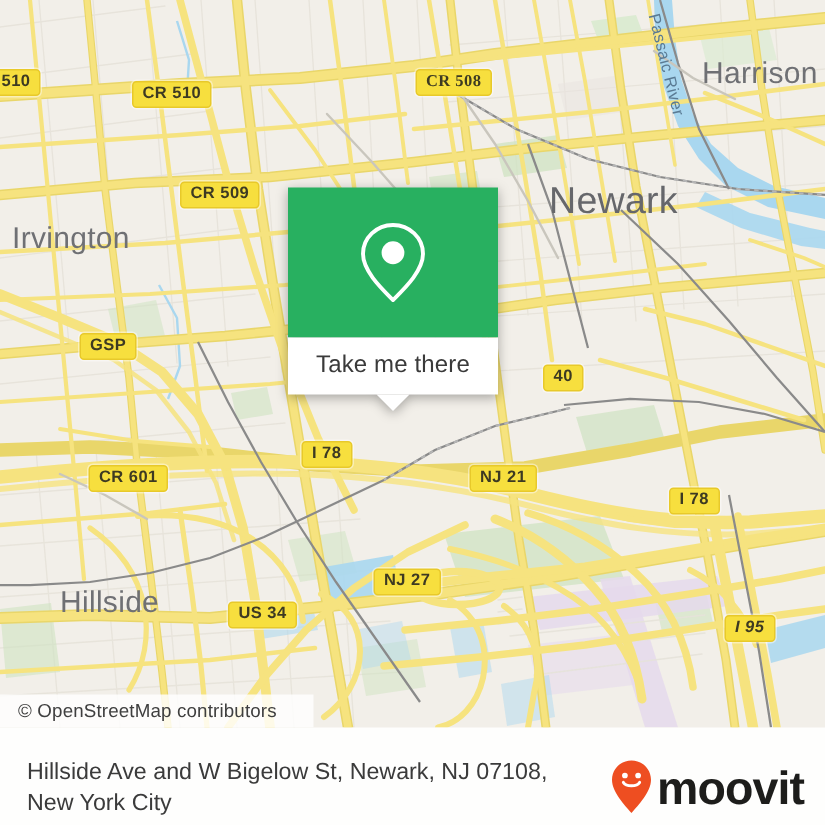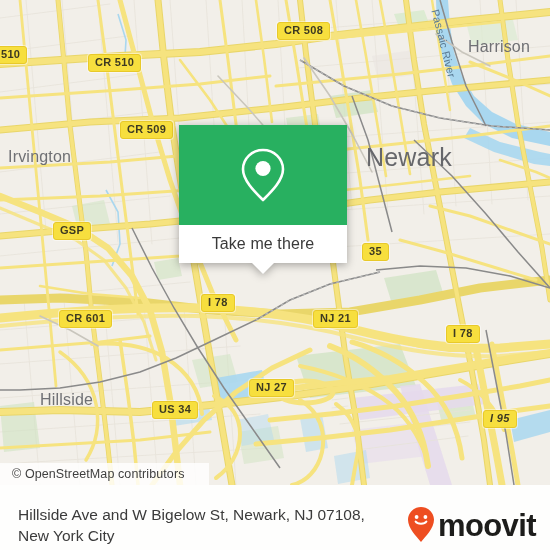--- a/index.html
+++ b/index.html
@@ -17,22 +17,22 @@
 
   
   .place-label{
     position:absolute;
     color:#77787c;
     font-weight:400;
     white-space:nowrap;
     letter-spacing:.2px;
     pointer-events:none;
   }
-  .place-city{font-size:16px;color:#6f7074;}
-  .place-big{font-size:25px;color:#66676b;margin-top:23px;}
+  .place-city{font-size:20px;color:#6f7074;}
+  .place-big{font-size:25px;color:#66676b;}
   .place-water{
     font-size:11px;color:#5a7a93;font-style:normal;
     transform-origin:left top;
   }
 
   
   .shield{
     position:absolute;
     background:#f7df3e;
     border:1.6px solid #e8c92a;
@@ -43,22 +43,22 @@
     letter-spacing:.3px;
     padding:1px 6px 2px 6px;
     line-height:13px;
     white-space:nowrap;
     box-shadow:0 0 0 1px rgba(255,255,255,.45);
   }
 
   
   #callout{
     position:absolute;
-    left:179px;top:125px;
-    width:168px;
+    left:192px;top:125px;
+    width:140px;
     filter:drop-shadow(0 2px 4px rgba(0,0,0,.32));
   }
   #callout-top{
     height:100px;
     background:#28b060;
     display:flex;align-items:center;justify-content:center;
   }
   #callout-bottom{
     height:38px;
     background:#ffffff;
@@ -305,25 +305,25 @@
     <div class="place-label place-big" style="left:366px;top:120px;">Newark</div>
 
     <div class="place-label place-city" style="left:468px;top:38px;">Harrison</div>
 
     <div class="place-label place-city" style="left:40px;top:391px;">Hillside</div>
 
     <div class="place-label place-water" style="left:441px;top:8px;transform:rotate(76deg);transform-origin:left top;">Passaic River</div>
 
     <div class="shield" style="left:-6px;top:46px;">510</div>
     <div class="shield" style="left:88px;top:54px;">CR 510</div>
-    <div class="shield" style="left:277px;top:22px;">CR 508</div>
+    <div class="shield" style="left:277px;top:46px;font-family:Liberation Serif, serif;">CR 508</div>
     <div class="shield" style="left:120px;top:121px;">CR 509</div>
     <div class="shield" style="left:53px;top:222px;">GSP</div>
     <div class="shield" style="left:201px;top:294px;">I 78</div>
-    <div class="shield" style="left:362px;top:243px;">35</div>
+    <div class="shield" style="left:362px;top:243px;">40</div>
     <div class="shield" style="left:313px;top:310px;">NJ 21</div>
     <div class="shield" style="left:446px;top:325px;">I 78</div>
     <div class="shield" style="left:59px;top:310px;">CR 601</div>
     <div class="shield" style="left:249px;top:379px;">NJ 27</div>
     <div class="shield" style="left:152px;top:401px;">US 34</div>
     <div class="shield" style="left:483px;top:410px;font-style:italic;">I 95</div>
 
     <div id="callout">
       <div id="callout-top">
         <svg width="54" height="60" viewBox="0 0 54 60">

